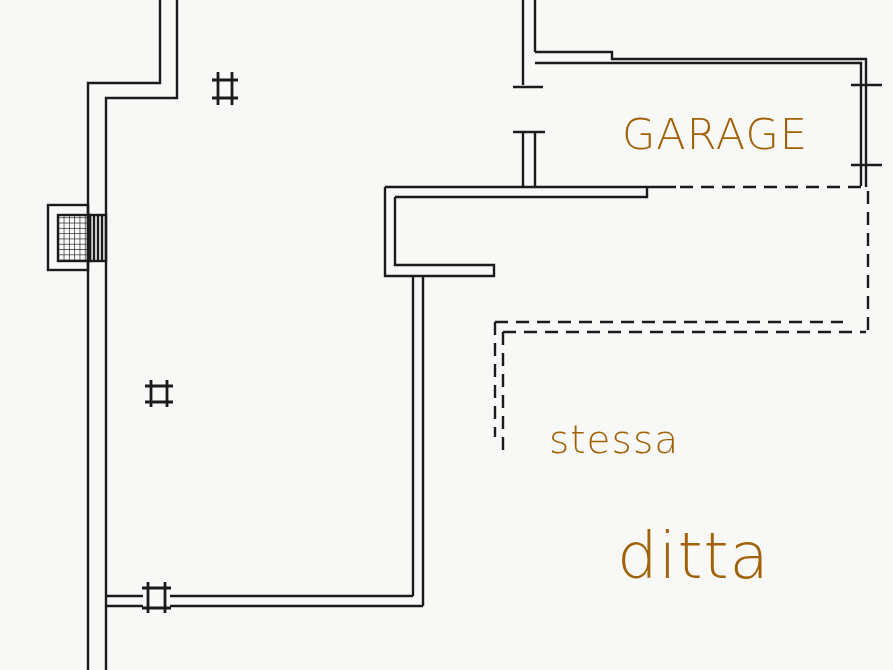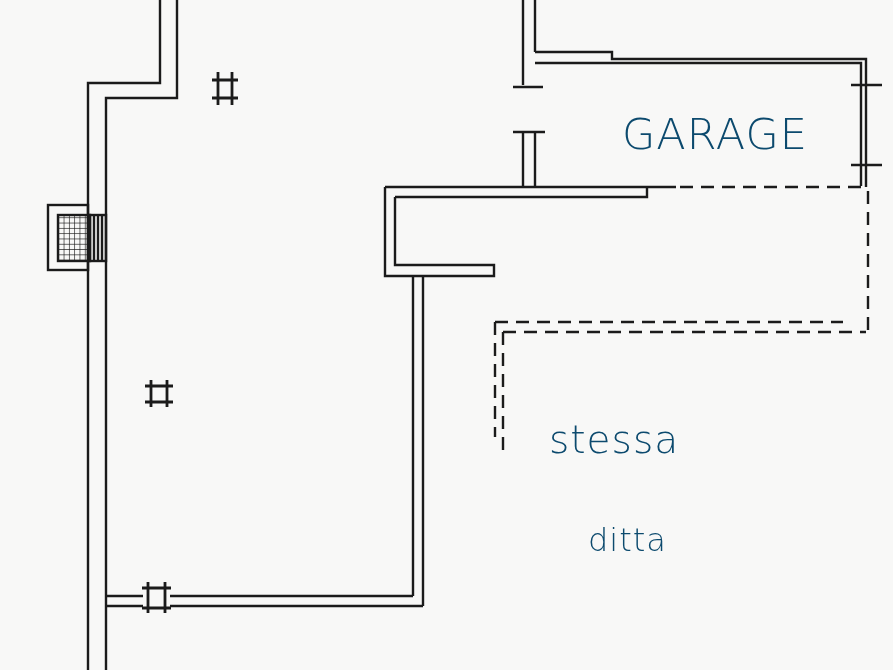--- a/index.html
+++ b/index.html
@@ -15,41 +15,41 @@
     background: #f8f8f7;
     overflow: hidden;
   }
   .canvas svg {
     position: absolute;
     left: 0;
     top: 0;
   }
   .plan-label {
     position: absolute;
-    color: #0c4a6e;
+    color: #a16207;
     font-weight: 300;
     white-space: nowrap;
     line-height: 1;
   }
   .label-garage {
     left: 622px;
     top: 113px;
     font-size: 43px;
     letter-spacing: 1px;
   }
   .label-stessa {
     left: 549px;
     top: 420px;
     font-size: 39px;
     letter-spacing: 1px;
   }
   .label-ditta {
-    left: 588px;
+    left: 617px;
     top: 524px;
-    font-size: 32px;
+    font-size: 64px;
     letter-spacing: 1px;
   }
 </style>
 </head>
 <body>
 
 <div class="canvas">
 
   <svg width="893" height="670" viewBox="0 0 893 670" fill="none" stroke="#1b1b1b" stroke-width="2.4">
 

